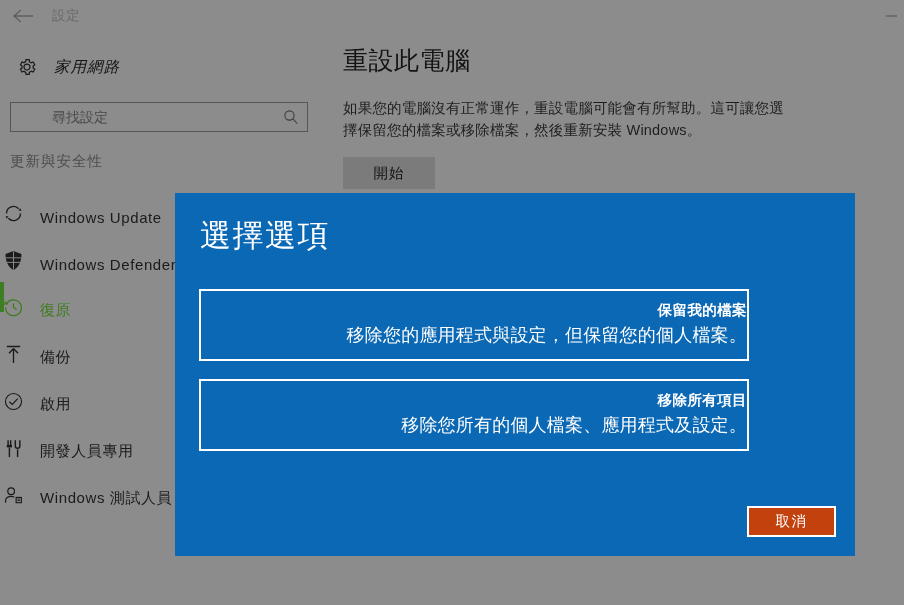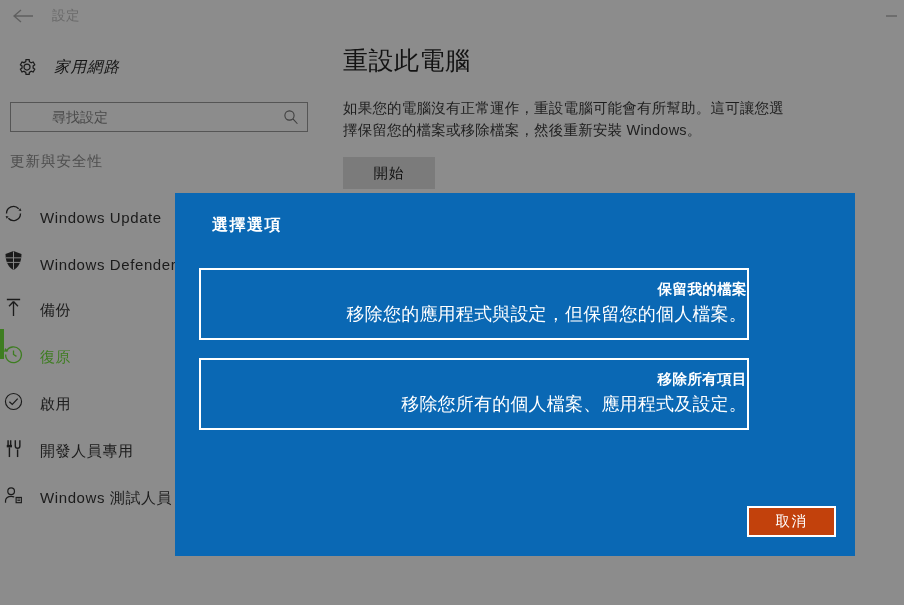--- a/index.html
+++ b/index.html
@@ -173,24 +173,24 @@
   
   .dialog {
     position: absolute;
     left: 175px; top: 193px;
     width: 680px; height: 363px;
     background: #0a68b4;
     box-sizing: border-box;
   }
   .dialog-title {
     color: #ffffff;
-    font-size: 16px;
-    font-weight: bold;
+    font-size: 31px;
+    font-weight: normal;
     margin: 0;
-    padding: 22px 0 0 37px;
+    padding: 22px 0 0 25px;
     letter-spacing: 1.5px;
   }
   .options { margin: 32px 0 0 24px; }
   .option-card {
     width: 550px;
     border: 2px solid #ffffff;
     box-sizing: border-box;
     padding: 10px 0 12px 14px;
     color: #ffffff;
     cursor: pointer;
@@ -286,39 +286,39 @@
     <div class="nav-item">
       <span class="nav-icon">
         <svg width="19" height="21" viewBox="0 0 20 22">
           <path fill="currentColor" d="M10 1 L18.4 4.1 C18.4 13.2 14.8 18.6 10 21 C5.2 18.6 1.6 13.2 1.6 4.1 Z"></path>
           <path stroke="#8c8c8c" stroke-width="1" d="M10 1.5 L10 20.5 M2 8.2 L18 8.2 M3 13 L17 13"></path>
         </svg>
       </span>
       <span class="nav-label">Windows Defender</span>
     </div>
 
-    <div class="nav-item">
-      <span class="nav-icon">
-        <svg width="19" height="21" viewBox="0 0 20 22">
-          <path fill="none" stroke="currentColor" stroke-width="1.4" d="M3 2.6 H17 M10 4.6 V20 M10 4.6 L5.3 9.6 M10 4.6 L14.7 9.6"></path>
-        </svg>
-      </span>
-      <span class="nav-label">備份</span>
-    </div>
-
     <div class="nav-item selected">
       <span class="accent"></span>
       <span class="nav-icon">
         <svg width="21" height="21" viewBox="0 0 24 24">
           <path fill="none" stroke="currentColor" stroke-width="1.5" d="M3.8 8.6A9 9 0 1 1 3 12"></path>
           <path fill="currentColor" d="M2.4 4.6l3.8 3.7-5 .6z"></path>
           <path fill="none" stroke="currentColor" stroke-width="1.5" d="M12 7.4V12l3.4 2.2"></path>
         </svg>
       </span>
       <span class="nav-label">復原</span>
+    </div>
+
+    <div class="nav-item">
+      <span class="nav-icon">
+        <svg width="19" height="21" viewBox="0 0 20 22">
+          <path fill="none" stroke="currentColor" stroke-width="1.4" d="M3 2.6 H17 M10 4.6 V20 M10 4.6 L5.3 9.6 M10 4.6 L14.7 9.6"></path>
+        </svg>
+      </span>
+      <span class="nav-label">備份</span>
     </div>
 
     <div class="nav-item">
       <span class="nav-icon">
         <svg width="21" height="21" viewBox="0 0 24 24">
           <circle cx="12" cy="12" r="9.2" fill="none" stroke="currentColor" stroke-width="1.3"></circle>
           <path fill="none" stroke="currentColor" stroke-width="1.4" d="M7.3 12.3 L10.6 15.4 L16.8 8.8"></path>
         </svg>
       </span>
       <span class="nav-label">啟用</span>

